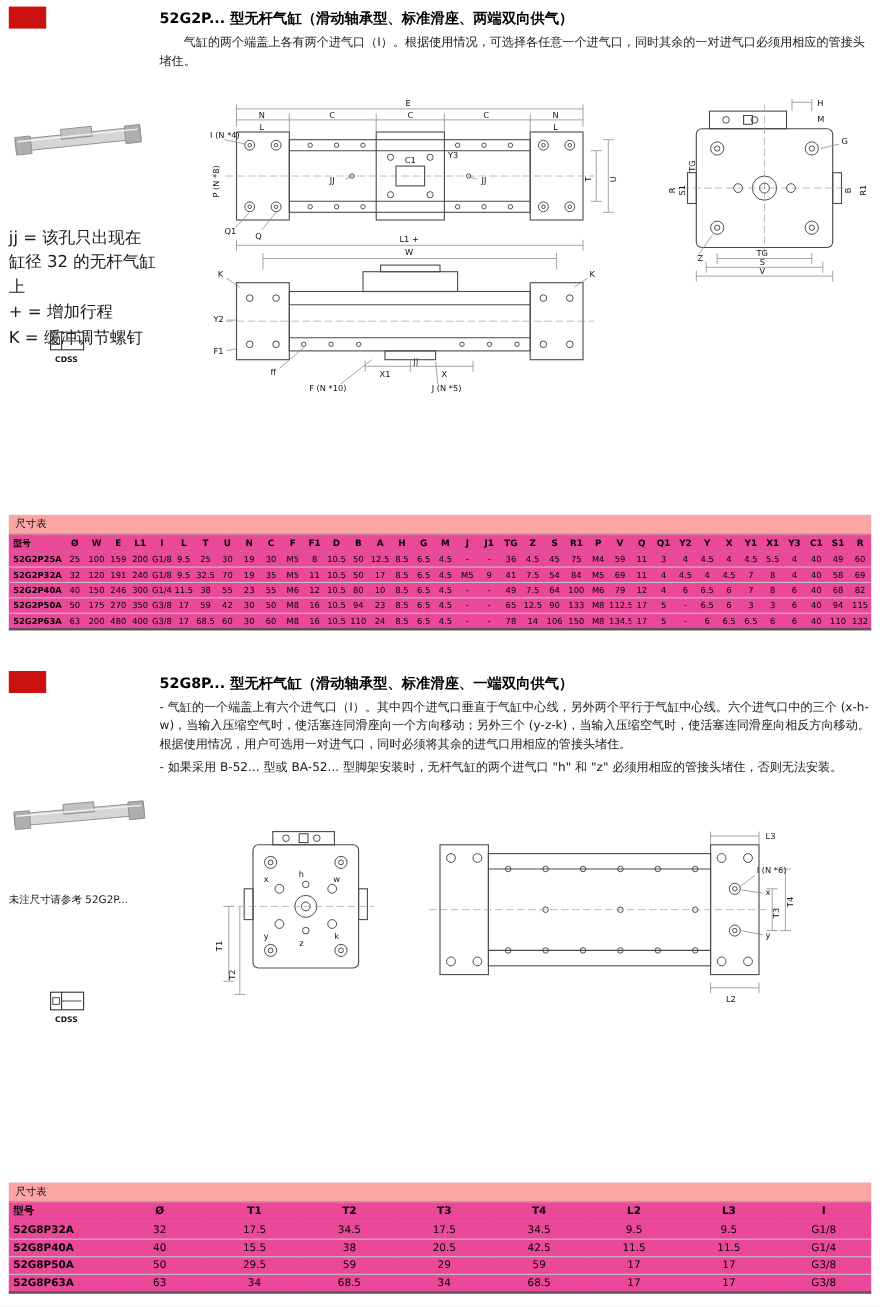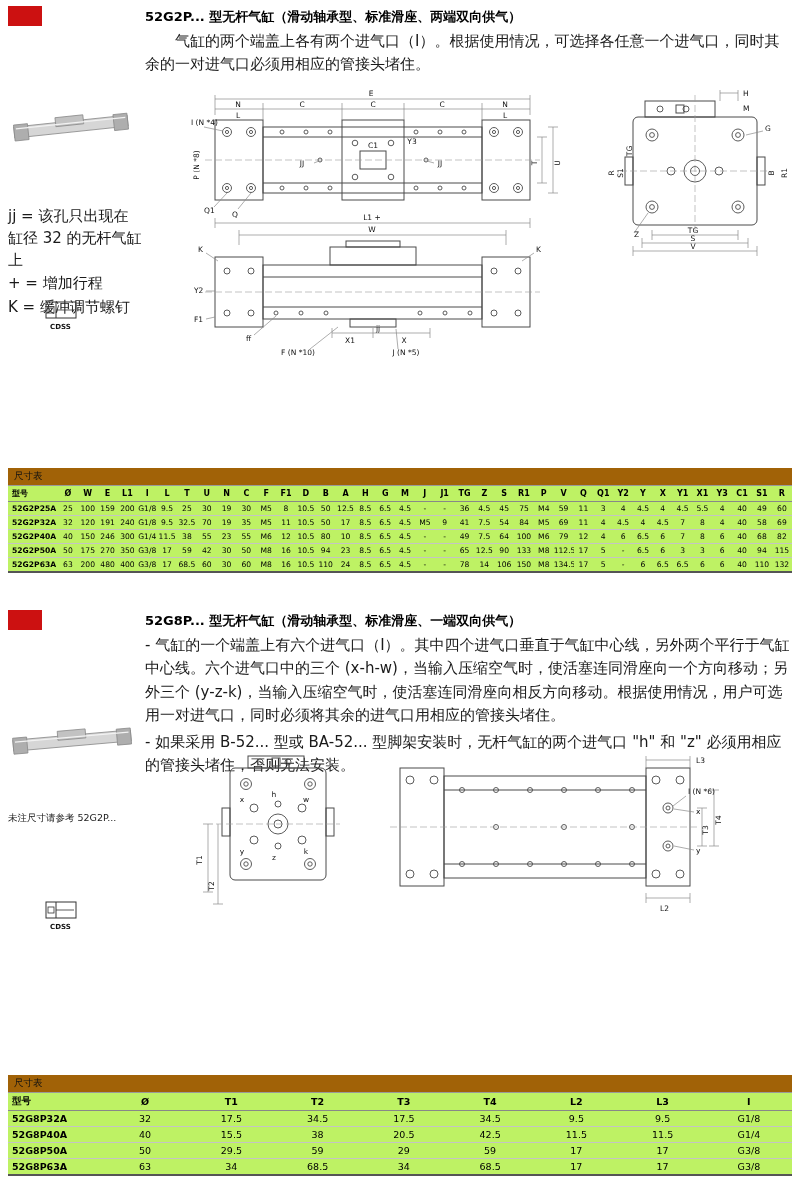--- a/index.html
+++ b/index.html
@@ -1,34 +1,34 @@
 <!DOCTYPE html>
 <html><head>
 <meta charset="utf-8">
 <style>
   html,body{margin:0;padding:0;background:#e9e9e9;}
   body{font-family:"DejaVu Sans","Liberation Sans",sans-serif;}
   .page{position:relative;width:800px;height:1188px;background:#ffffff;overflow:hidden;padding-left:21px;}
   .redblock{position:absolute;left:8px;width:34px;height:20px;background:#cc1111;}
   .title{position:absolute;margin:0;font-size:13px;font-weight:bold;color:#000;}
-  .para{position:absolute;margin:0;font-size:15px;line-height:1.55;color:#1a1a1a;}
+  .para{position:absolute;margin:0;font-size:11px;line-height:1.55;color:#1a1a1a;}
   .para p{margin:0 0 4px 0;}
   .indent{text-indent:2em;}
   .notes{position:absolute;font-size:15px;line-height:1.45;color:#1a1a1a;}
   .notes div{margin-bottom:2px;}
   .smallnote{position:absolute;font-size:9.5px;color:#1a1a1a;}
   .dwg{position:absolute;}
   .geo rect,.geo line,.geo circle,.geo path{stroke:#4a4a4a;fill:none;stroke-width:1;}
   .holes circle{stroke:#4a4a4a;fill:none;stroke-width:0.9;}
   .dims line{stroke:#8a8a8a;fill:none;stroke-width:0.7;}
   .cl{stroke:#9a9a9a;stroke-width:0.6;stroke-dasharray:7 3;fill:none;}
   .lbl text{fill:#111;font-size:7.5px;stroke:none;}
   .tablewrap{position:absolute;}
-  .tband{background:#a16207;font-size:9.5px;color:#111;padding:2px 6px;border-bottom:1px solid #9a9a9a;}
-  table{border-collapse:collapse;width:100%;table-layout:fixed;background:#bef264;}
+  .tband{background:#fca5a5;font-size:9.5px;color:#111;padding:2px 6px;border-bottom:1px solid #9a9a9a;}
+  table{border-collapse:collapse;width:100%;table-layout:fixed;background:#ec4899;}
   th,td{padding:2px 0;text-align:center;overflow:hidden;white-space:nowrap;}
   thead th{font-weight:bold;border-bottom:1px solid #888;}
   tbody td{border-bottom:1px solid #c4c4c4;}
   tbody tr:last-child td{border-bottom:2px solid #555;}
   th:first-child,td:first-child{text-align:left;padding-left:4px;}
   td.model{font-weight:bold;}
   #t1{font-size:7.6px;}
   #t1 thead th{font-size:8px;}
   #t1 th:first-child{width:46px;}
   #t2{font-size:9.5px;}

